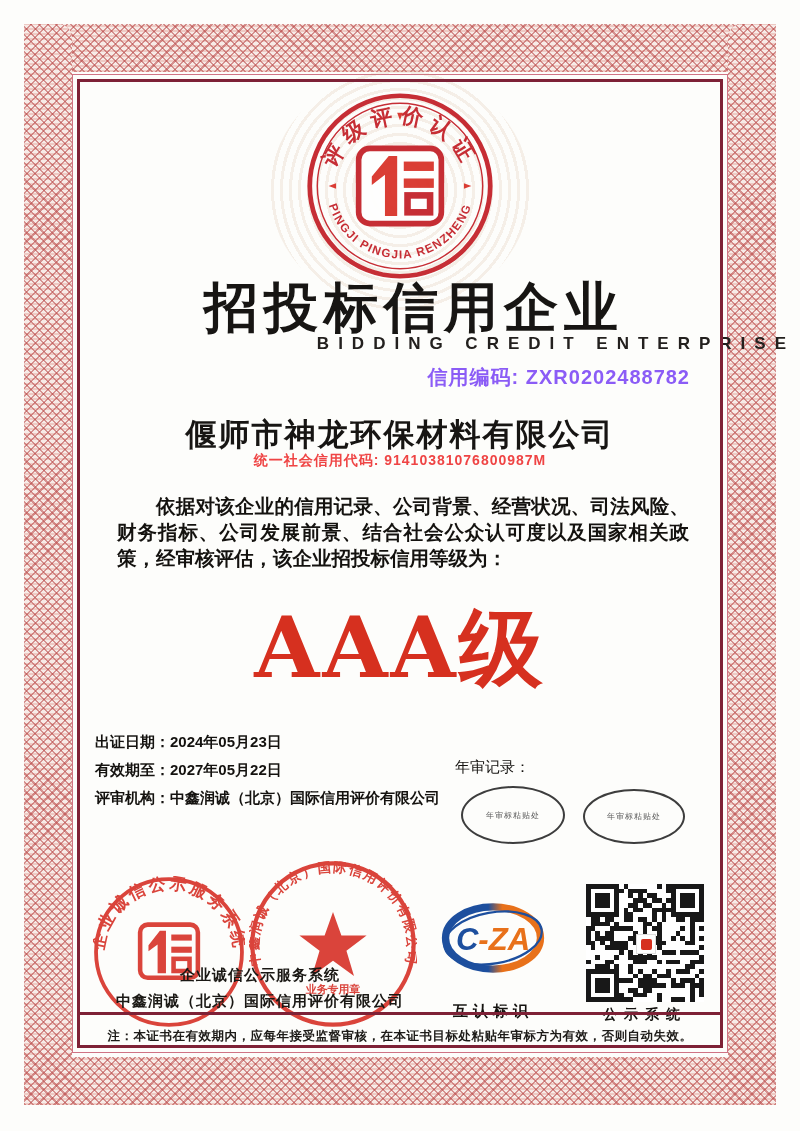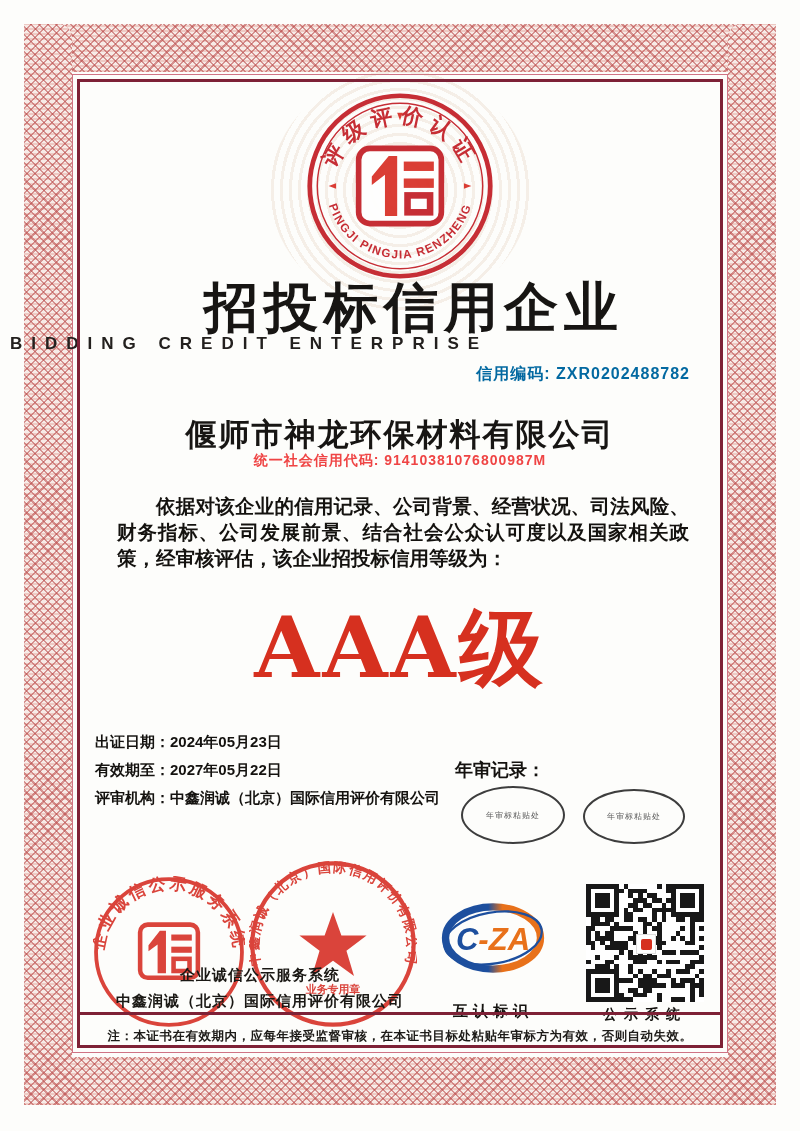--- a/index.html
+++ b/index.html
@@ -20,38 +20,38 @@
               border:1px solid #cf7384;pointer-events:none;}
   .frame{position:absolute;left:77px;right:77px;top:79px;bottom:83px;
          border:3px solid #7e2136;background:transparent;}
   
   .ornament{position:absolute;left:270px;top:70px;width:260px;height:240px;border-radius:50%;
      background:repeating-radial-gradient(circle at 50% 50%, rgba(196,150,110,.14) 0 3px, transparent 3px 9px);}
   .seal-top{position:absolute;left:306px;top:92px;width:188px;height:188px;opacity:.95;}
   
   .title{position:absolute;left:0;right:0;top:272px;text-align:center;font-size:54px;
          font-weight:bold;letter-spacing:6px;color:#171513;padding-left:28px;}
-  .subtitle{position:absolute;left:0;right:16px;top:334px;text-align:left;font-size:17px;
-         font-weight:bold;letter-spacing:9px;color:#23201e;padding-left:10px;}
-  .credit-code{position:absolute;right:110px;top:364px;font-size:16px;font-weight:bold;
-         color:#0369a1;letter-spacing:1px;}
+  .subtitle{position:absolute;left:0;right:5px;top:334px;text-align:right;font-size:17px;
+         font-weight:bold;letter-spacing:9px;color:#23201e;}
+  .credit-code{position:absolute;right:110px;top:364px;font-size:20px;font-weight:bold;
+         color:#8b5cf6;letter-spacing:1px;}
   .company{position:absolute;left:0;right:0;top:414px;text-align:center;font-size:31px;
          font-weight:bold;color:#171513;letter-spacing:2px;}
   .uscc{position:absolute;left:0;right:0;top:452px;text-align:center;font-size:14px;
          font-weight:bold;color:#ef4444;letter-spacing:1px;}
   .body-text{position:absolute;left:117px;width:572px;top:494px;font-size:19.5px;
          font-weight:bold;line-height:1.33;color:#14120f;text-align:justify;text-indent:2em;
          font-family:Liberation Sans, sans-serif;}
   .grade{position:absolute;left:0;right:0;top:592px;text-align:center;font-size:84px;
          font-weight:bold;color:#d6301f;font-family:"DejaVu Serif",serif;letter-spacing:3px;}
   
   .details{position:absolute;left:95px;top:733px;}
   .detail-row{height:28px;font-size:15px;font-weight:bold;color:#14120f;white-space:nowrap;}
   .detail-row .lbl{}
-  .review-label{position:absolute;left:455px;top:758px;font-size:18px;font-weight:bold;color:#14120f;}
+  .review-label{position:absolute;left:455px;top:758px;font-size:15px;font-weight:normal;color:#14120f;}
   .sticker{position:absolute;border:2px solid #3d3d3d;border-radius:50%;display:flex;
          align-items:center;justify-content:center;font-size:8px;color:#5a5a5a;letter-spacing:1px;background:transparent;}
   .sticker-1{left:461px;top:786px;width:100px;height:54px;}
   .sticker-2{left:583px;top:789px;width:98px;height:51px;}
   
   .seal-1{position:absolute;left:93px;top:876px;width:152px;height:152px;opacity:.92;mix-blend-mode:multiply;}
   .seal-2{position:absolute;left:249px;top:860px;width:168px;height:168px;opacity:.92;mix-blend-mode:multiply;}
   .caption-1{position:absolute;left:110px;width:300px;top:966px;text-align:center;font-size:15px;
          font-weight:bold;color:#1a1814;z-index:5;letter-spacing:1px;}
   .caption-2{position:absolute;left:60px;width:400px;top:992px;text-align:center;font-size:15px;

